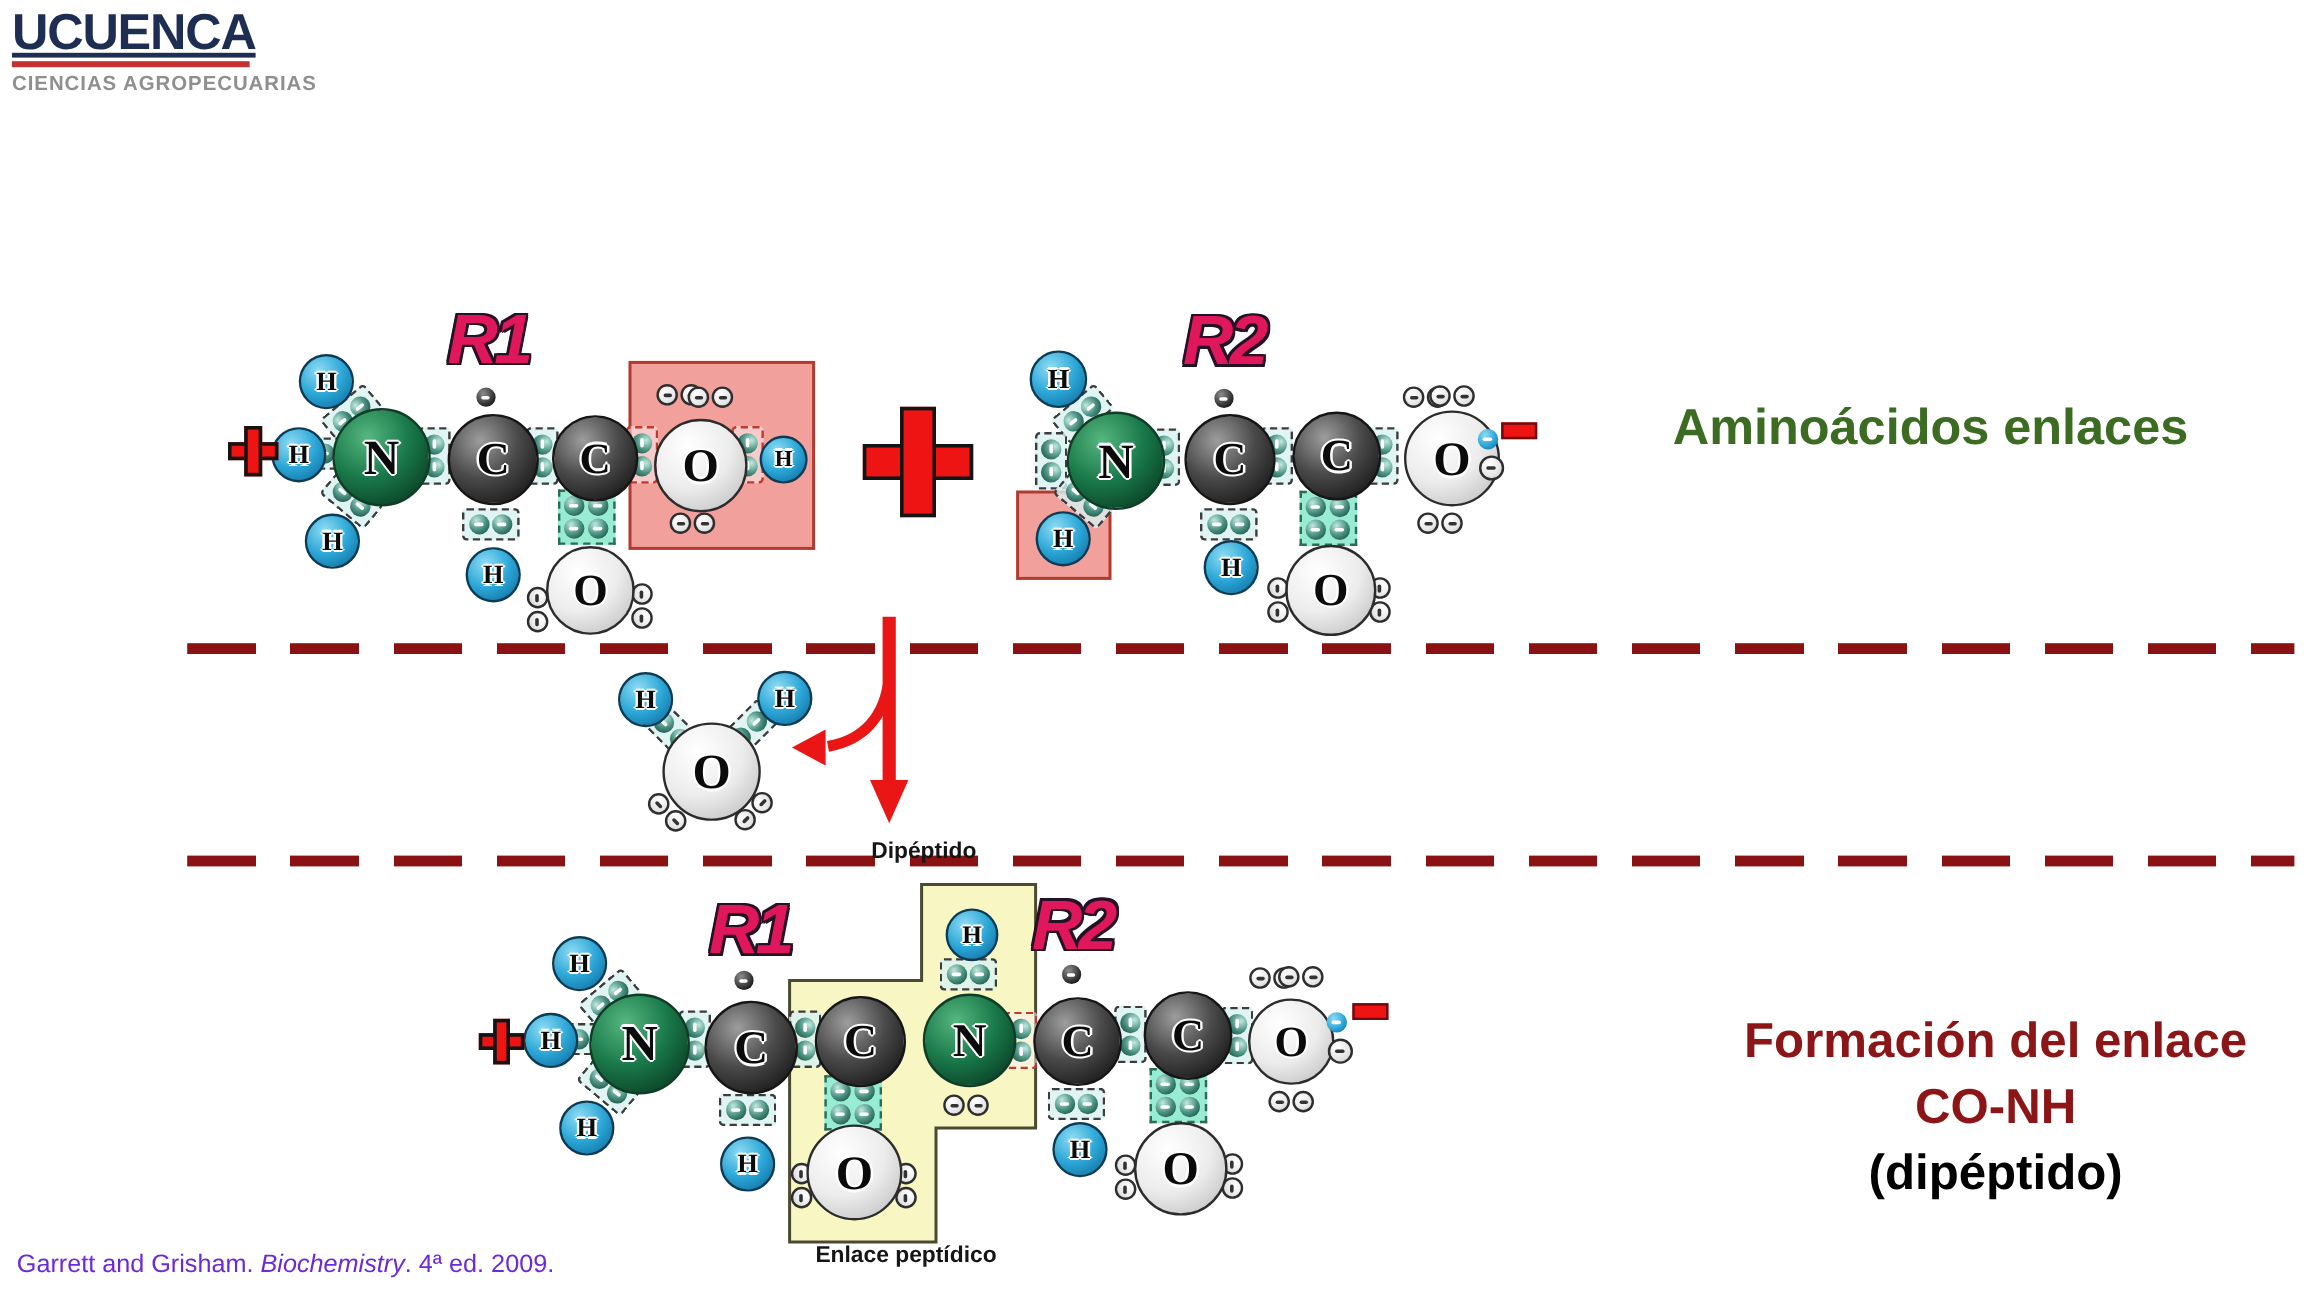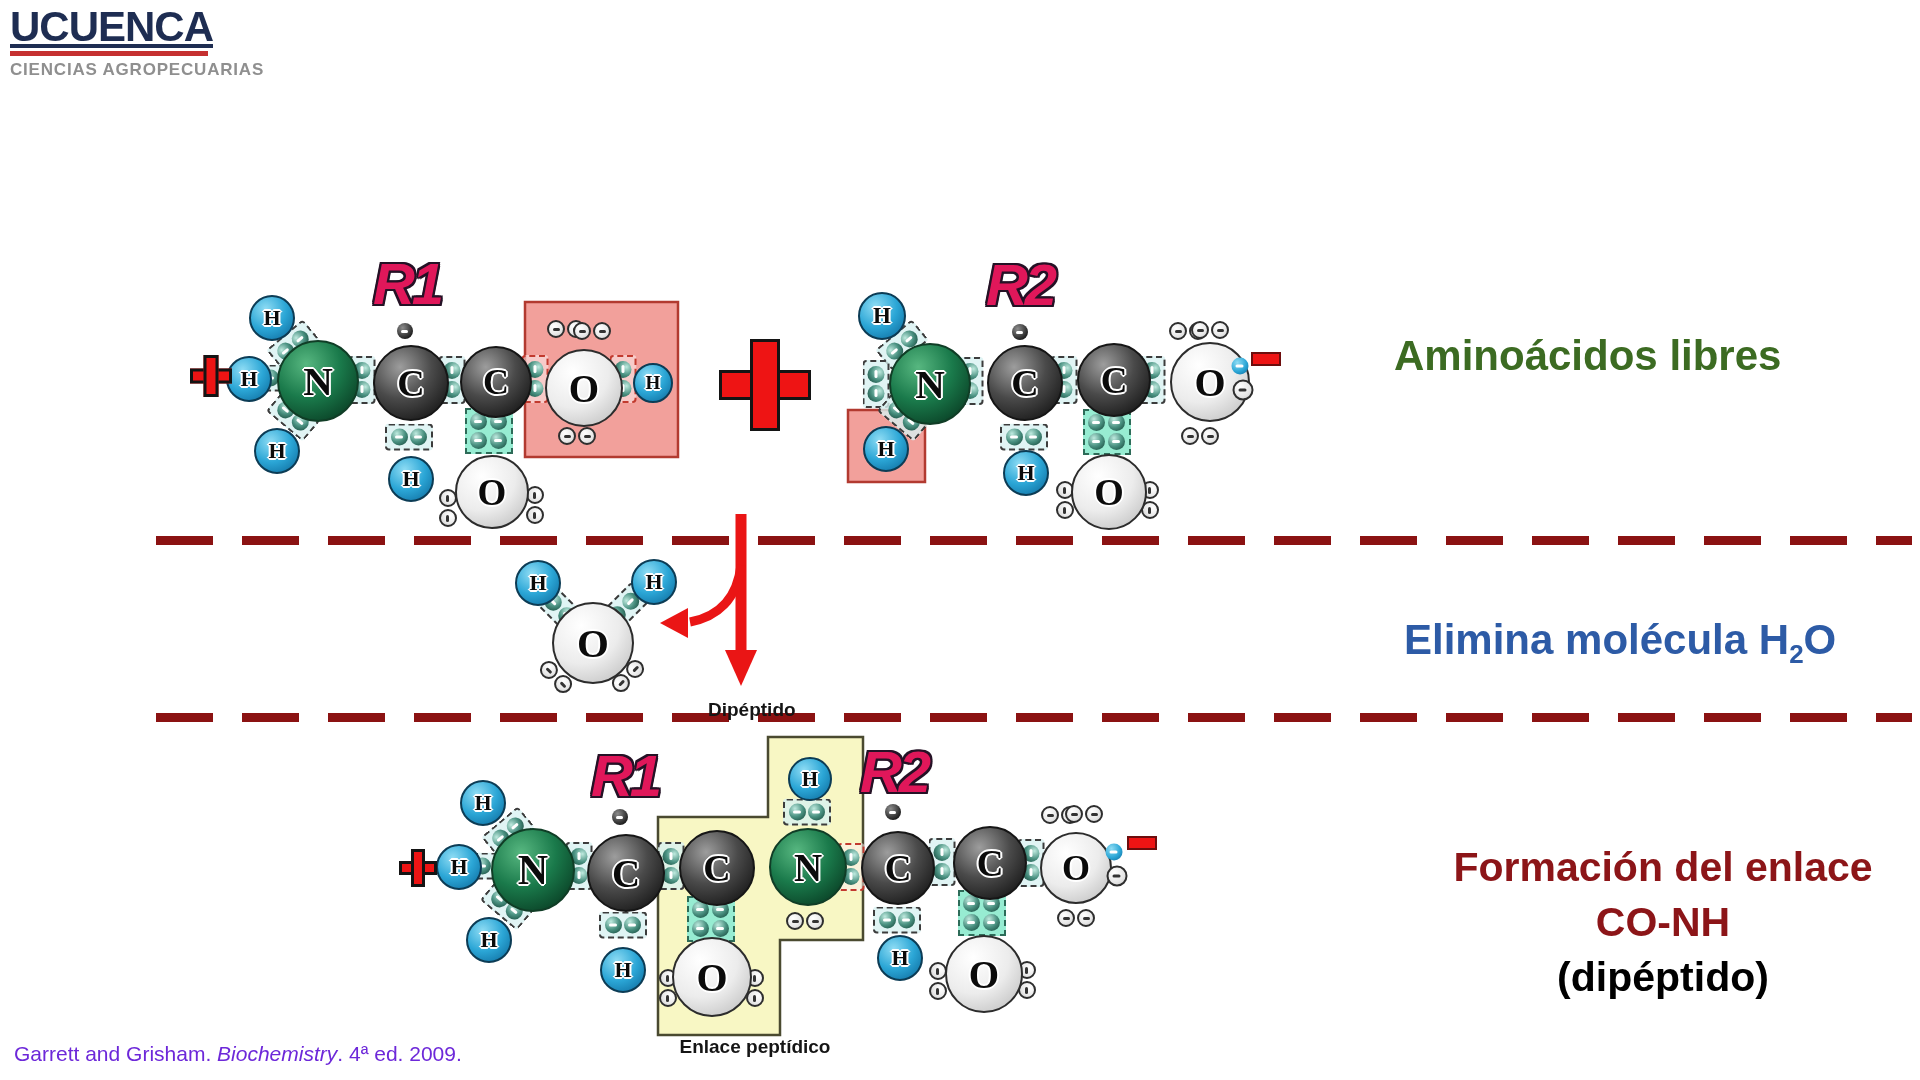--- a/index.html
+++ b/index.html
@@ -24,21 +24,21 @@
   .lbl-water sub{font-size:26px;}
   .lbl-bond{left:1398px;top:840px;width:530px;text-align:center;font-size:41px;line-height:55px;}
 
   
   .dash-line{position:absolute;left:156px;width:1756px;height:9px;
      background:repeating-linear-gradient(90deg,#8b1212 0 57px,transparent 57px 86px);}
   .dash-1{top:536px;} .dash-2{top:713px;}
 
   
   .cap{position:absolute;font-weight:700;color:#151515;}
-  .cap-dipeptide{left:708px;top:699px;font-size:19px;}
+  .cap-dipeptide{left:726px;top:699px;font-size:19px;}
   .cap-enlace{left:660px;top:1036px;width:190px;text-align:center;font-size:19px;}
   .citation{position:absolute;left:14px;top:1042px;font-size:21px;color:#6d28d9;font-weight:400;}
 
   
   .atom{position:absolute;border-radius:50%;display:flex;align-items:center;justify-content:center;
         font-family:"Liberation Serif",serif;font-weight:700;}
   .atom span{text-shadow:-2px 0 #fff,2px 0 #fff,0 -2px #fff,0 2px #fff,
              -1px -1px #fff,1px 1px #fff,-1px 1px #fff,1px -1px #fff;color:#0b0b0b;}
   .atom-N{background:radial-gradient(circle at 35% 28%,#57b780,#1a7a4b 45%,#06331d 95%);border:2px solid #103d26;}
   .atom-C{background:radial-gradient(circle at 35% 28%,#9d9d9d,#4a4a4a 45%,#0e0e0e 95%);border:2px solid #161616;}
@@ -445,24 +445,21 @@
     </div>
 
   <svg class="layer" width="1920" height="1080">
     <path d="M741 514 L741 652" stroke="#ea1515" stroke-width="11" fill="none"></path>
     <polygon points="741,686 725,650 757,650" fill="#ea1515"></polygon>
     <path d="M741 565 C737 600 717 617 690 622" stroke="#ea1515" stroke-width="9" fill="none"></path>
     <polygon points="660,623 688,608 688,638" fill="#ea1515"></polygon>
   </svg>
 
   <div class="side-label lbl-free" style="color: rgb(60, 107, 34);">
-    <span>Aminoácidos libres</span>
-  </div>
-  <div class="side-label lbl-water" style="color: rgb(45, 91, 166);">
-    <span>Elimina molécula H</span><sub>2</sub><span>O</span>
+    <span>Aminoácidos enlaces</span>
   </div>
   <div class="side-label lbl-bond" style="color: rgb(140, 21, 24);">
     <div>Formación del enlace</div>
     <div>CO-NH</div>
     <div id="bond-line3" style="color: rgb(0, 0, 0);">(dipéptido)</div>
   </div>
 
   <div class="cap cap-dipeptide">Dipéptido</div>
   <div class="cap cap-enlace">Enlace peptídico</div>
 

